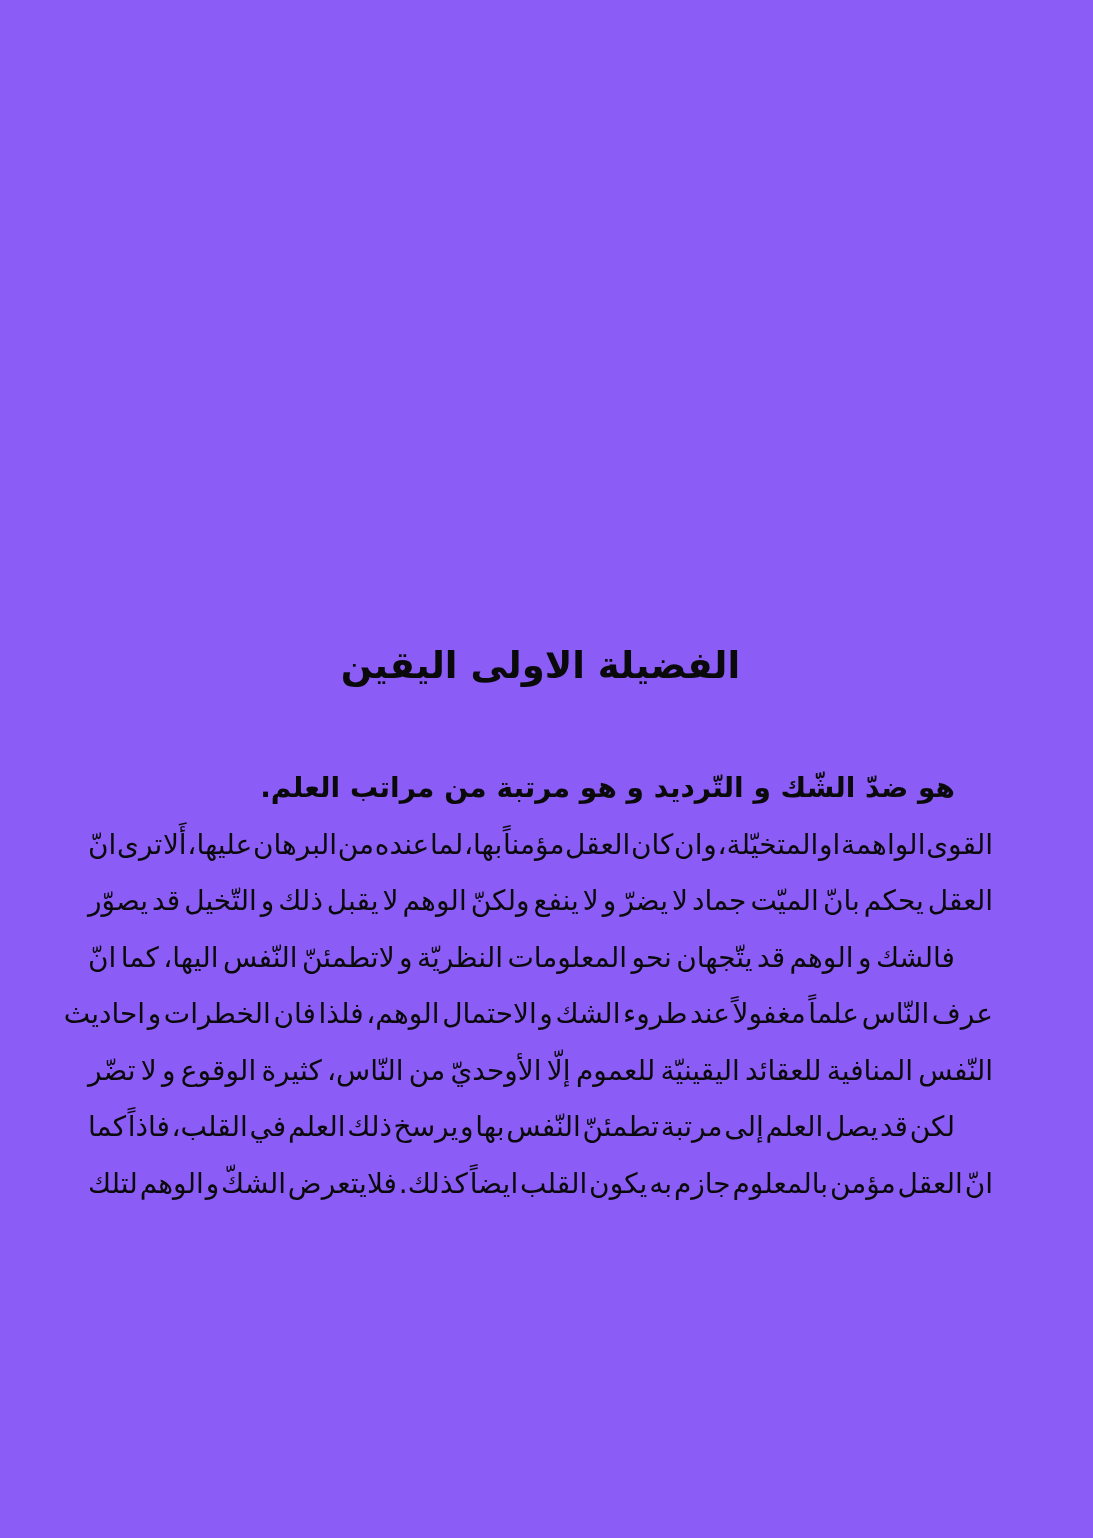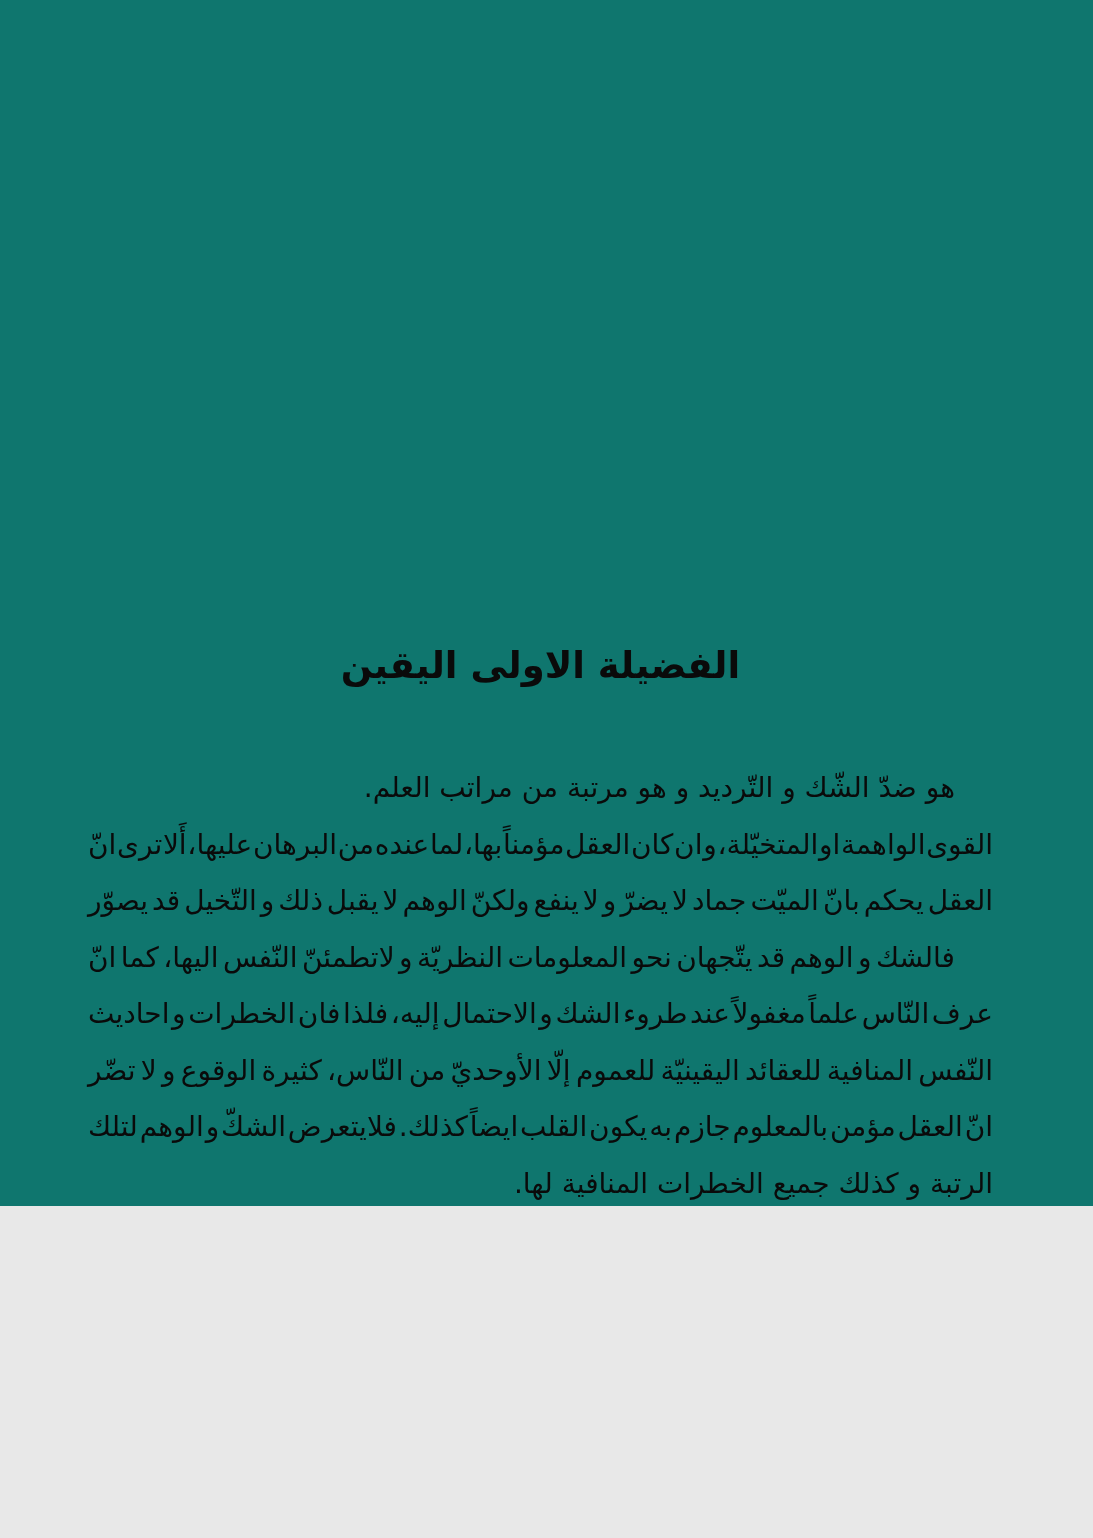--- a/index.html
+++ b/index.html
@@ -3,23 +3,23 @@
 <meta charset="utf-8">
 <style>
   html, body {
     margin: 0;
     padding: 0;
     background: #e8e8e8;
   }
   .page {
     position: relative;
     width: 1093px;
-    height: 1206px;
+    height: 1538px;
     margin: 0 auto;
-    background: #0f766e;
+    background: #8b5cf6;
     color: #0a0a0a;
     font-family: "DejaVu Sans", sans-serif;
     direction: rtl;
     overflow: hidden;
   }
   .content {
     position: absolute;
     top: 0;
     right: 100px;
     left: 88px;
@@ -52,49 +52,49 @@
 
 <div class="page">
   <div class="content">
 
     <div class="chapter-title">الفضيلة الاولى اليقين</div>
 
     <div class="body-text">
 
       <div class="paragraph">
         <div class="line first last">
-          <span style="word-spacing: 0px;">هو ضدّ الشّك و التّرديد و هو مرتبة من مراتب العلم.</span>
+          <span style="word-spacing: 0px; font-weight: bold;">هو ضدّ الشّك و التّرديد و هو مرتبة من مراتب العلم.</span>
         </div>
       </div>
 
       <div class="paragraph">
         <div class="line fill">
           <span style="word-spacing: -8.19px;">القوى الواهمة او المتخيّلة، و ان كان العقل مؤمناً بها، لما عنده من البرهان عليها، أَلا ترى انّ</span>
         </div>
         <div class="line fill">
           <span style="word-spacing: -4.88px;">العقل يحكم بانّ الميّت جماد لا يضرّ و لا ينفع ولكنّ الوهم لا يقبل ذلك و التّخيل قد يصوّر</span>
         </div>
       </div>
 
       <div class="paragraph">
         <div class="line first fill">
           <span style="word-spacing: -4.48px;">فالشك و الوهم قد يتّجهان نحو المعلومات النظريّة و لاتطمئنّ النّفس اليها، كما انّ</span>
         </div>
         <div class="line fill">
-          <span style="word-spacing: -6.26px;">عرف النّاس علماً مغفولاً عند طروء الشك و الاحتمال إليه، فلذا فان الخطرات و احاديث</span>
+          <span style="word-spacing: -6.26px;">عرف النّاس علماً مغفولاً عند طروء الشك و الاحتمال الوهم، فلذا فان الخطرات و احاديث</span>
         </div>
         <div class="line fill">
           <span style="word-spacing: -3.63px;">النّفس المنافية للعقائد اليقينيّة للعموم إلّا الأوحديّ من النّاس، كثيرة الوقوع و لا تضّر</span>
         </div>
       </div>
 
       <div class="paragraph">
+        <div class="line first fill">
+          <span style="word-spacing: -7.22px;">لكن قد يصل العلم إلى مرتبة تطمئنّ النّفس بها و يرسخ ذلك العلم في القلب، فاذاً كما</span>
+        </div>
         <div class="line fill">
           <span style="word-spacing: -7.04px;">انّ العقل مؤمن بالمعلوم جازم به يكون القلب ايضاً كذلك. فلايتعرض الشكّ و الوهم لتلك</span>
-        </div>
-        <div class="line last">
-          <span style="word-spacing: 0px;">الرتبة و كذلك جميع الخطرات المنافية لها.</span>
         </div>
       </div>
 
     </div>
   </div>
 </div>
 
 </body></html>

